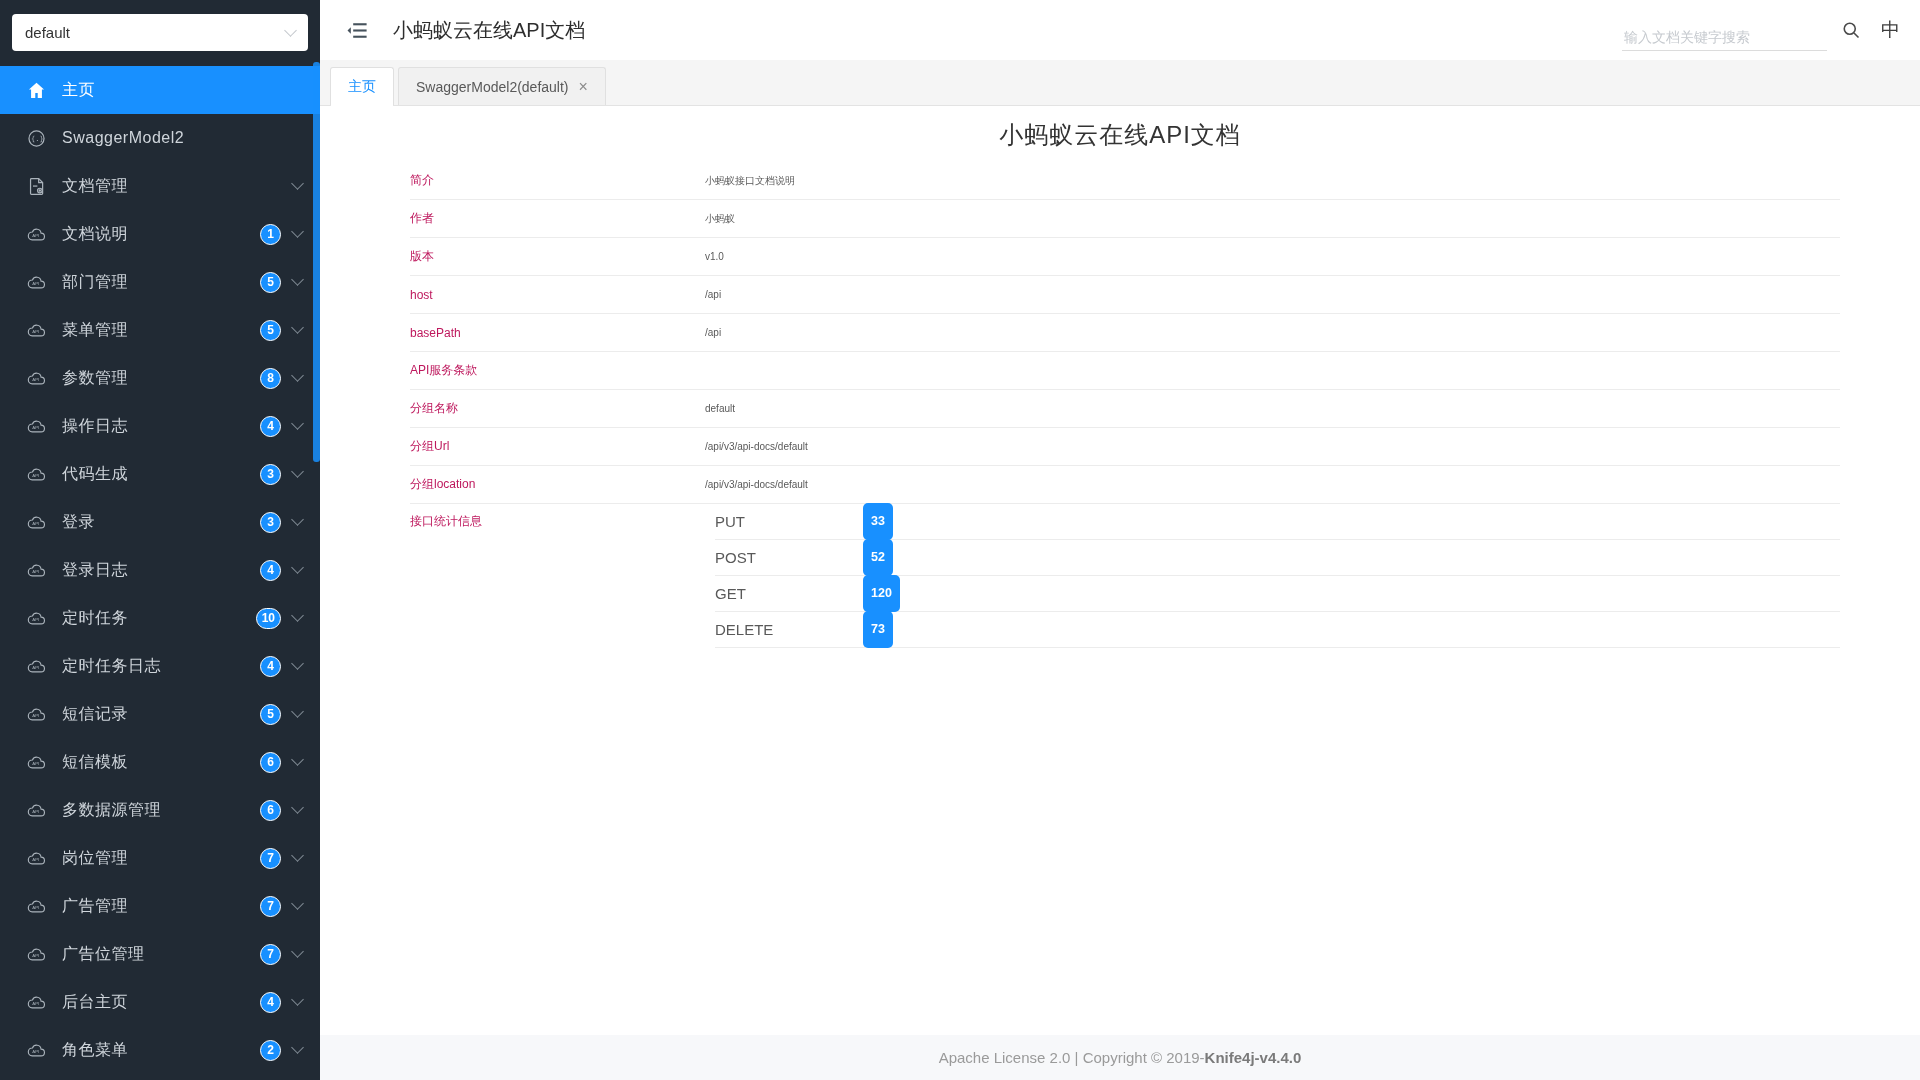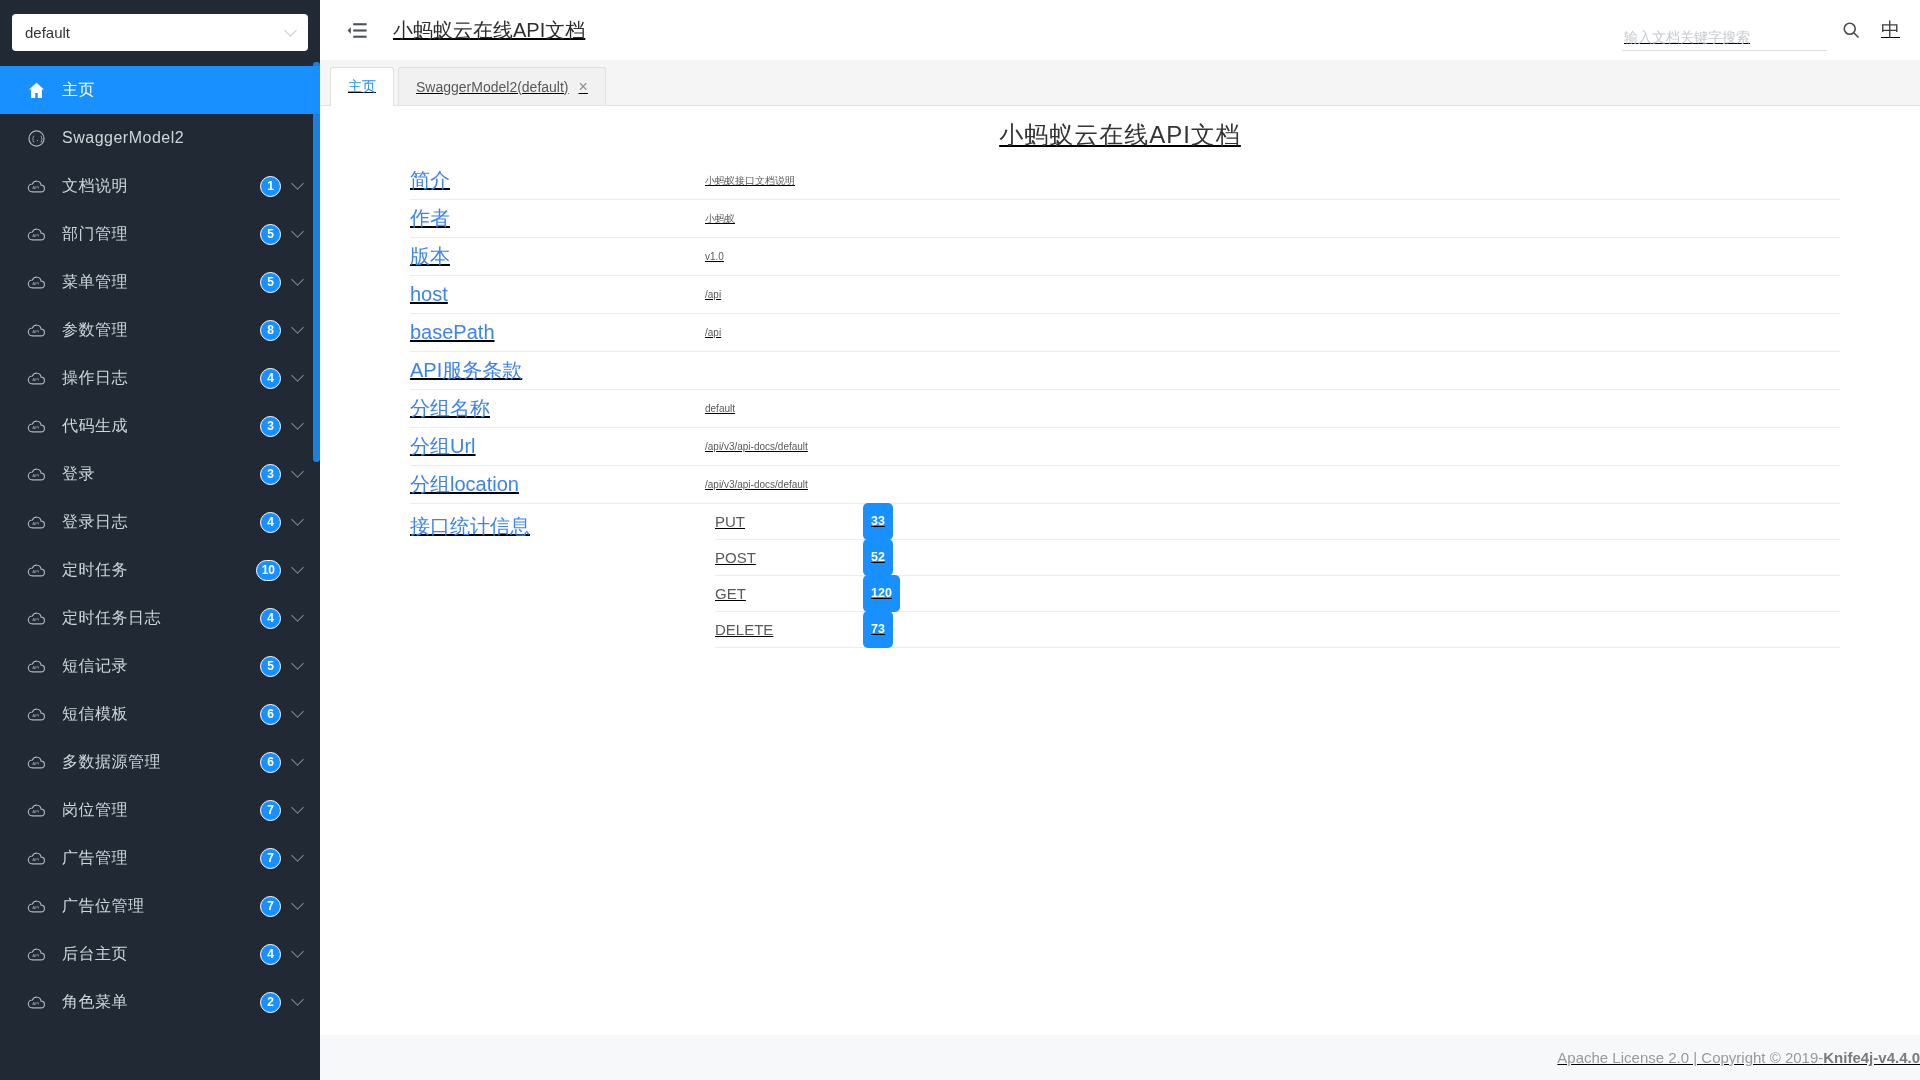--- a/index.html
+++ b/index.html
@@ -26,21 +26,21 @@
   .badge { min-width:21px; height:21px; border-radius:11px; background:#1890ff;
     border:1px solid #fff; color:#fff; font-size:12px; font-weight:bold;
     display:flex; align-items:center; justify-content:center;
     padding:0 5px; margin-right:12px; }
   .mi-chev { width:9px; height:9px; border-right:1.8px solid #828c96;
     border-bottom:1.8px solid #828c96; transform:rotate(45deg); margin-top:-5px; }
   .scroll-thumb { position:absolute; right:0; top:62px; width:7px; height:400px;
     background:#1890ff; border-radius:3px; opacity:.85; cursor:grab; }
 
   
-  .main { position:absolute; left:320px; top:0; width:1600px; height:792px;text-decoration:underline; }
+  .main { position:absolute; left:320px; top:0; width:1600px; height:792px; }
   .header { height:60px; background:#fff; display:flex; align-items:center;
     padding:0 20px 0 26px; }
   .fold-icon { width:23px; height:23px; color:#46525c; cursor:pointer; }
   .fold-icon svg { width:23px; height:23px; }
   .header-title { font-size:20px; color:#2e2e2e; margin-left:24px; font-weight:500; }
   .header-right { margin-left:auto; display:flex; align-items:center; }
   .search-input { width:205px; border:none; border-bottom:1px solid #dcdcdc;
     font-size:14px; padding:5px 2px; outline:none; color:#333; background:transparent;margin-top:15px; }
   .search-input::placeholder { color:#c6cacf; }
   .search-icon { width:20px; height:20px; color:#4a4a4a; margin-left:14px; cursor:pointer; }
@@ -57,32 +57,32 @@
   .tab.active::after { content:""; position:absolute; left:0; right:0; bottom:-1px;
     height:1px; background:#fff; }
   .tab-close { margin-left:10px; color:#8c8c8c; font-size:16px; line-height:1; cursor:pointer; }
 
   .content { background:#fff; height:929px; }
   .doc-title { text-align:center; font-size:24px; font-weight:500; color:#333;
     padding-top:14px; line-height:30px; letter-spacing:1px; }
   .info-table { margin:12px 80px 0 90px; }
   .irow { display:flex; align-items:center; min-height:38px;
     border-bottom:1px solid #ececec; }
-  .irow-label { width:295px; flex-shrink:0; font-size:20px; color:#3b82f6; }
+  .irow-label { width:295px; flex-shrink:0; font-size:12px; color:#be185d; }
   .irow-value { font-size:10px; color:#595959; }
   .irow.stats { align-items:flex-start; border-bottom:none; }
   .irow.stats .irow-label { padding-top:9px; }
   .stats-table { flex:1;margin-left:10px; }
   .srow { display:flex; align-items:center; height:36px; border-bottom:1px solid #ececec; }
   .srow-name { width:148px; font-size:15px; color:#595959; }
   .srow-badge { background:#1890ff; color:#fff; font-size:12.5px; font-weight:bold;
     padding:12px 8px; border-radius:5px; line-height:1; }
 
   .footer { height:45px; background:#f7f8fa; display:flex; align-items:center;
-    justify-content:flex-end; font-size:15px; color:#9a9a9a; }
+    justify-content:center; font-size:15px; color:#9a9a9a; }
   .footer .brand { font-weight:bold; color:#7a7a7a; margin-left:0; }
 </style>
 </head>
 <body>
 
 <div class="sidebar">
   <div class="group-select">
     <span>default</span>
     <span class="sel-chev"></span>
   </div>
@@ -96,20 +96,33 @@
         <span class="mi-label">主页</span>
       </div>
       <div class="menu-item">
         <span class="mi-icon">
           <svg viewBox="0 0 24 24" fill="none" stroke="currentColor" stroke-width="1.4">
             <circle cx="12" cy="12" r="8.6"></circle>
             <text x="5.8" y="14.8" font-size="8" fill="currentColor" stroke="none" font-family="monospace">{.}</text>
           </svg>
         </span>
         <span class="mi-label">SwaggerModel2</span>
+      </div>
+      <div class="menu-item">
+        <span class="mi-icon">
+          <svg viewBox="0 0 24 24" fill="none" stroke="currentColor" stroke-width="1.4">
+            <path d="M14.5 3 H6.2 a1 1 0 0 0 -1 1 v16 a1 1 0 0 0 1 1 H18 a1 1 0 0 0 1 -1 V7.5 Z"></path>
+            <path d="M14.5 3 V7.5 H19"></path>
+            <line x1="8" y1="11.5" x2="13" y2="11.5"></line>
+            <circle cx="15.8" cy="16.6" r="2.6"></circle>
+            <circle cx="15.8" cy="16.6" r="0.7" fill="currentColor"></circle>
+          </svg>
+        </span>
+        <span class="mi-label">文档管理</span>
+        <span class="mi-chev"></span>
       </div>
       <div class="menu-item">
         <span class="mi-icon">
           <svg viewBox="0 0 24 24" fill="none" stroke="currentColor" stroke-width="1.3">
             <path d="M7 18.2 h10.2 a3.9 3.9 0 0 0 0 -7.8 a5.1 5.1 0 0 0 -9.8 -1.3 A3.6 3.6 0 0 0 7 18.2 z"></path>
             <text x="7.2" y="15.2" font-size="5" fill="currentColor" stroke="none">API</text>
           </svg>
         </span>
         <span class="mi-label">文档说明</span>
         <span class="badge">1</span>

